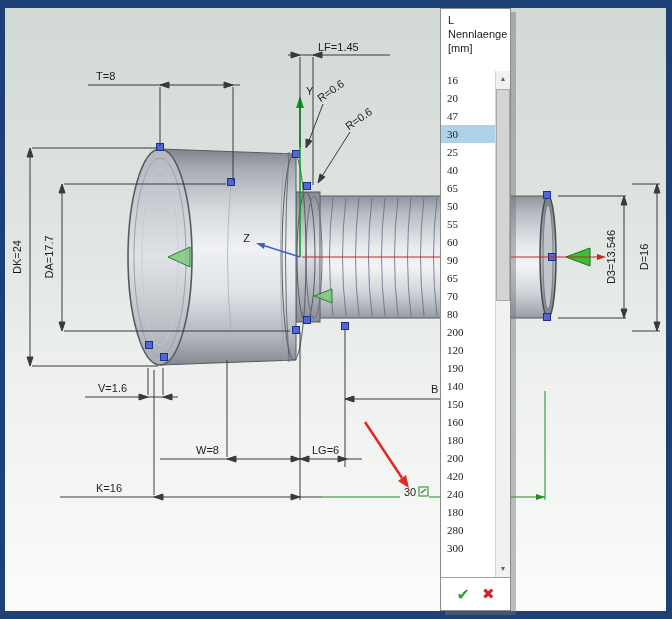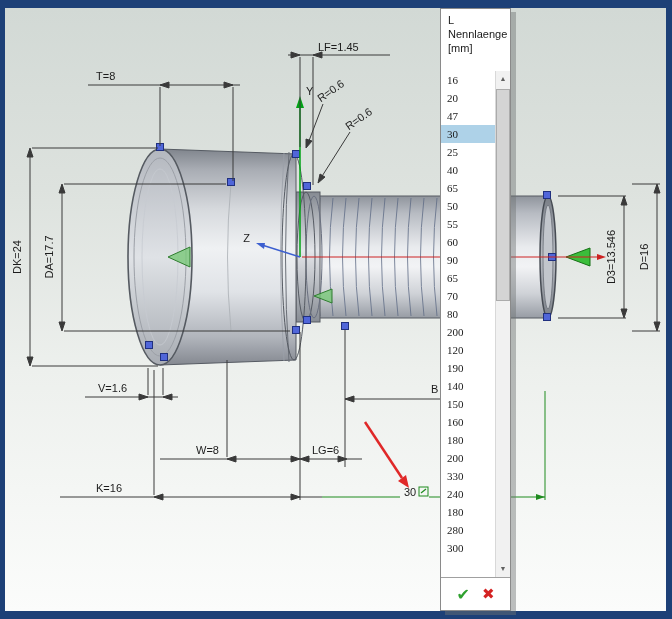--- a/index.html
+++ b/index.html
@@ -301,21 +301,21 @@
           <div class="list-item">70</div>
           <div class="list-item">80</div>
           <div class="list-item">200</div>
           <div class="list-item">120</div>
           <div class="list-item">190</div>
           <div class="list-item">140</div>
           <div class="list-item">150</div>
           <div class="list-item">160</div>
           <div class="list-item">180</div>
           <div class="list-item">200</div>
-          <div class="list-item">330</div>
+          <div class="list-item">420</div>
           <div class="list-item">240</div>
           <div class="list-item">180</div>
           <div class="list-item">280</div>
           <div class="list-item">300</div>
         </div>
       <div class="dd-scrollbar">
         <div class="sb-btn up"><span>▲</span></div>
         <div class="sb-thumb"></div>
         <div class="sb-btn down"><span>▼</span></div>
       </div>

